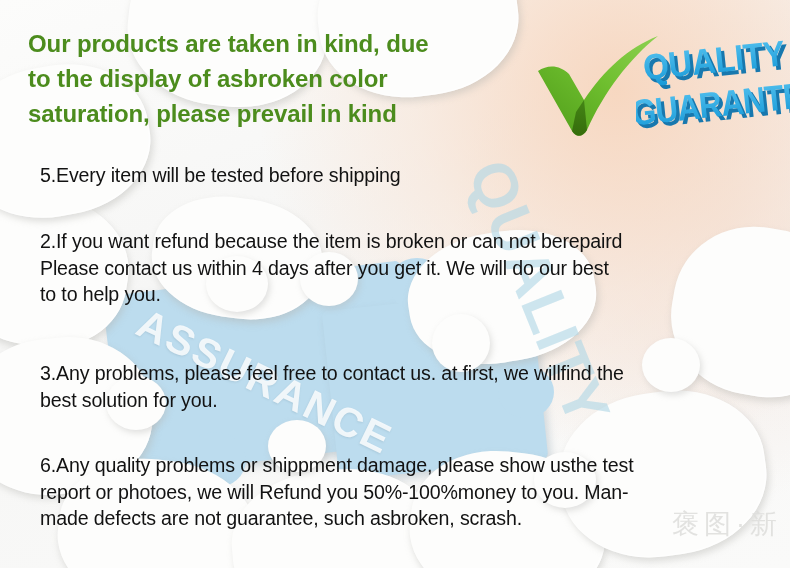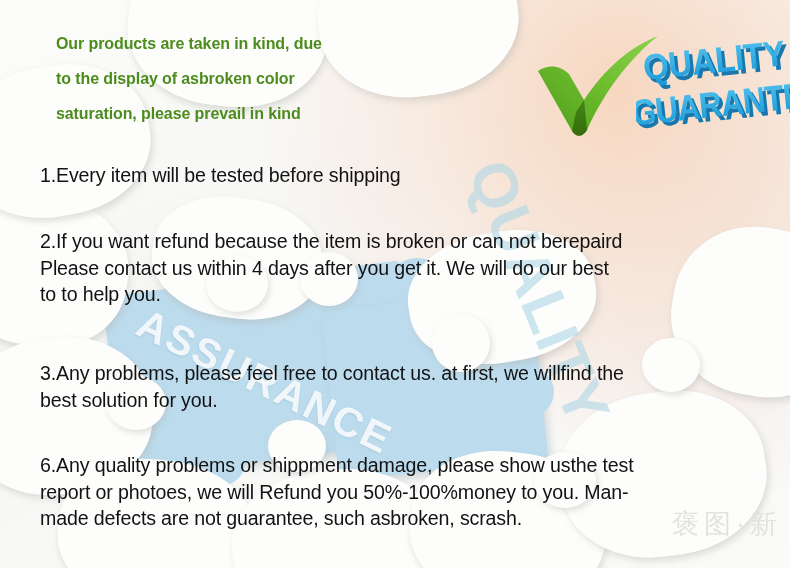--- a/index.html
+++ b/index.html
@@ -98,25 +98,25 @@
   
   .content {
     position: relative;
     z-index: 3;
     width: 100%;
     height: 100%;
   }
 
   .headline {
     position: absolute;
-    left: 56px;
+    left: 28px;
     top: 26px;
     width: 530px;
     color: #4c8c1d;
-    font-size: 16px;
+    font-size: 24px;
     font-weight: bold;
     line-height: 35px;
     letter-spacing: -0.1px;
   }
 
   
   .badge {
     position: absolute;
     left: 528px;
     top: 14px;
@@ -229,21 +229,21 @@
         <g transform="rotate(-6 85 53)">
           <text id="bt1" x="10" y="42" font-family="'Liberation Sans', sans-serif" font-size="36" font-weight="bold" fill="#1878ae" transform="translate(3,4) scale(0.92,1)" letter-spacing="-0.5">QUALITY</text>
           <text id="bt1b" x="10" y="42" font-family="'Liberation Sans', sans-serif" font-size="36" font-weight="bold" fill="url(#bgl)" transform="scale(0.92,1)" letter-spacing="-0.5">QUALITY</text>
           <text id="bt2" x="-8" y="86" font-family="'Liberation Sans', sans-serif" font-size="36" font-weight="bold" fill="#1878ae" transform="translate(3,4) scale(0.88,1)" letter-spacing="-1">GUARANTEE</text>
           <text id="bt2b" x="-8" y="86" font-family="'Liberation Sans', sans-serif" font-size="36" font-weight="bold" fill="url(#bgl)" transform="scale(0.88,1)" letter-spacing="-1">GUARANTEE</text>
         </g>
       </svg>
     </div>
 
     <div class="body-block" id="para-1">
-      <p>1.Every item will be tested before shipping</p>
+      <p>5.Every item will be tested before shipping</p>
     </div>
 
     <div class="body-block" id="para-2">
       <p>2.If you want refund because the item is broken or can not berepaird</p>
       <p>Please contact us within 4 days after you get it. We will do our best</p>
       <p>to to help you.</p>
     </div>
 
     <div class="body-block" id="para-3">
       <p>3.Any problems, please feel free to contact us. at first, we willfind the</p>

